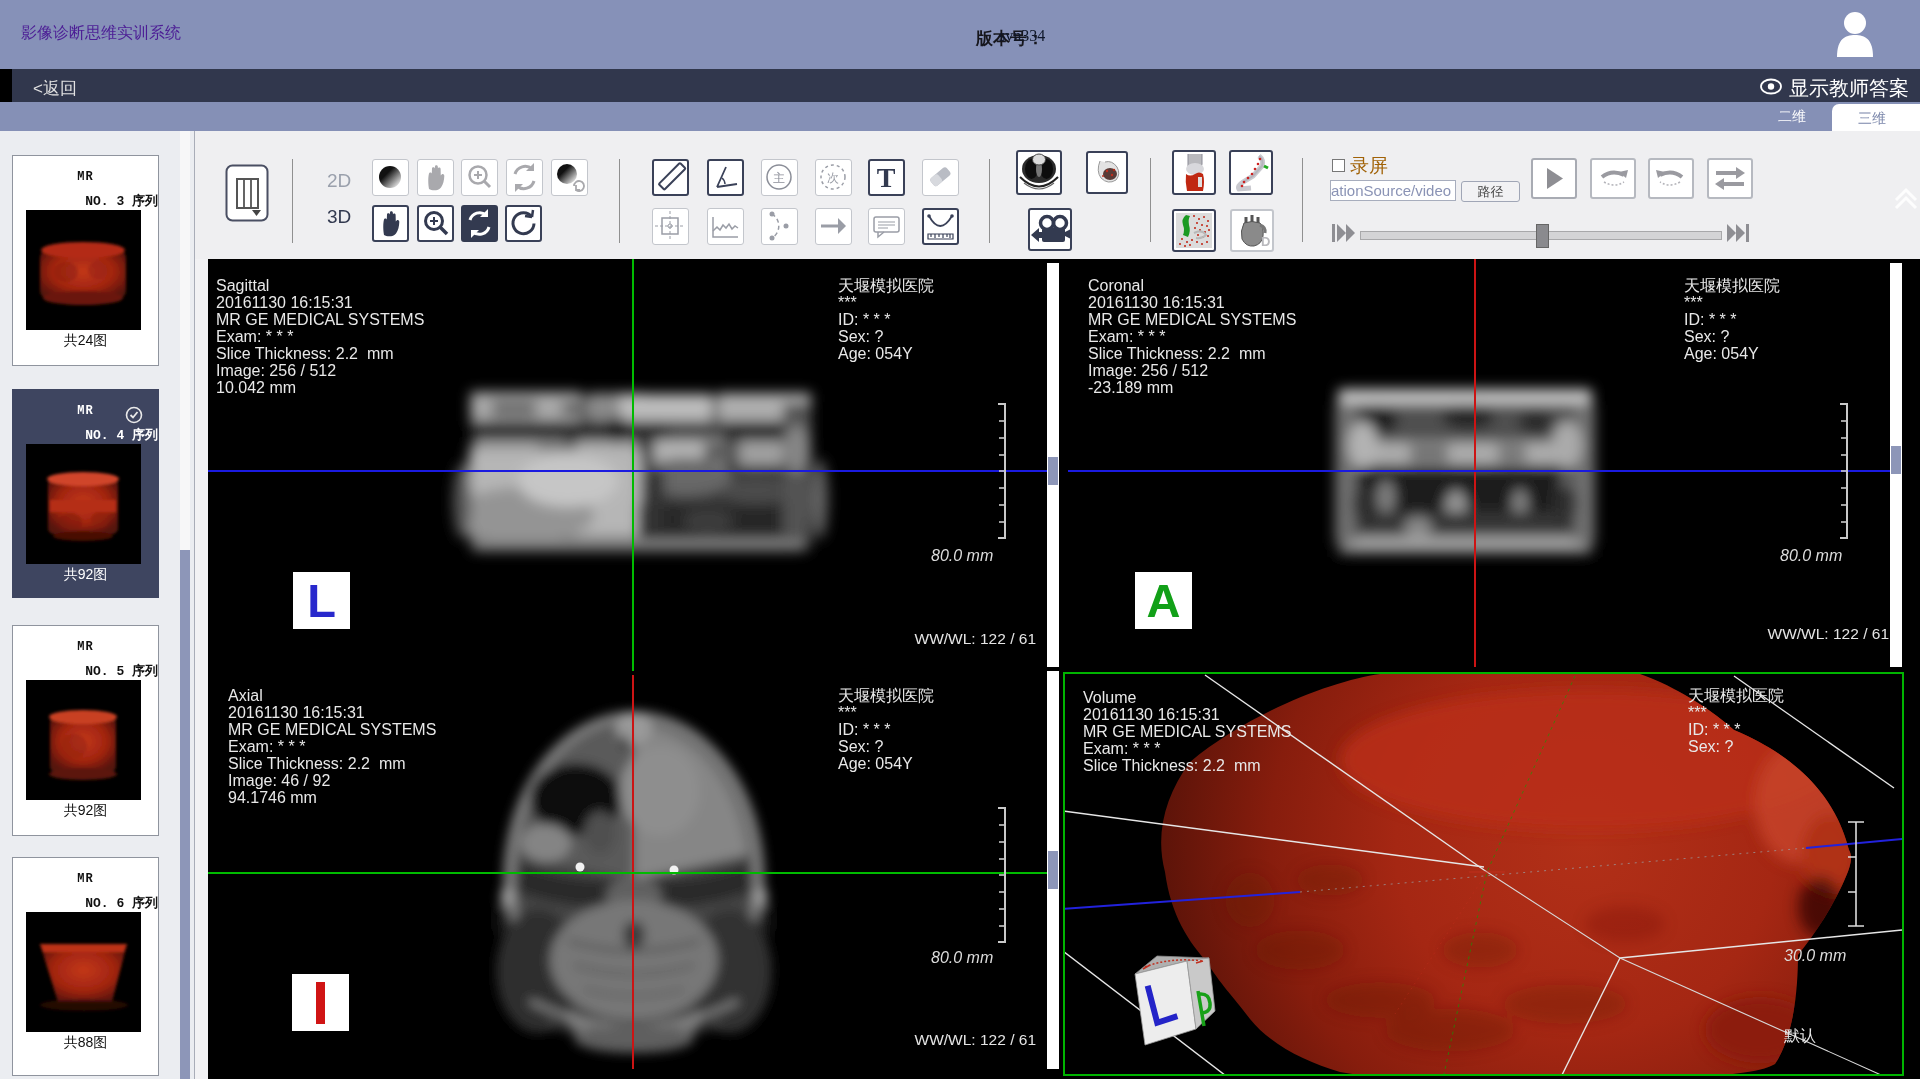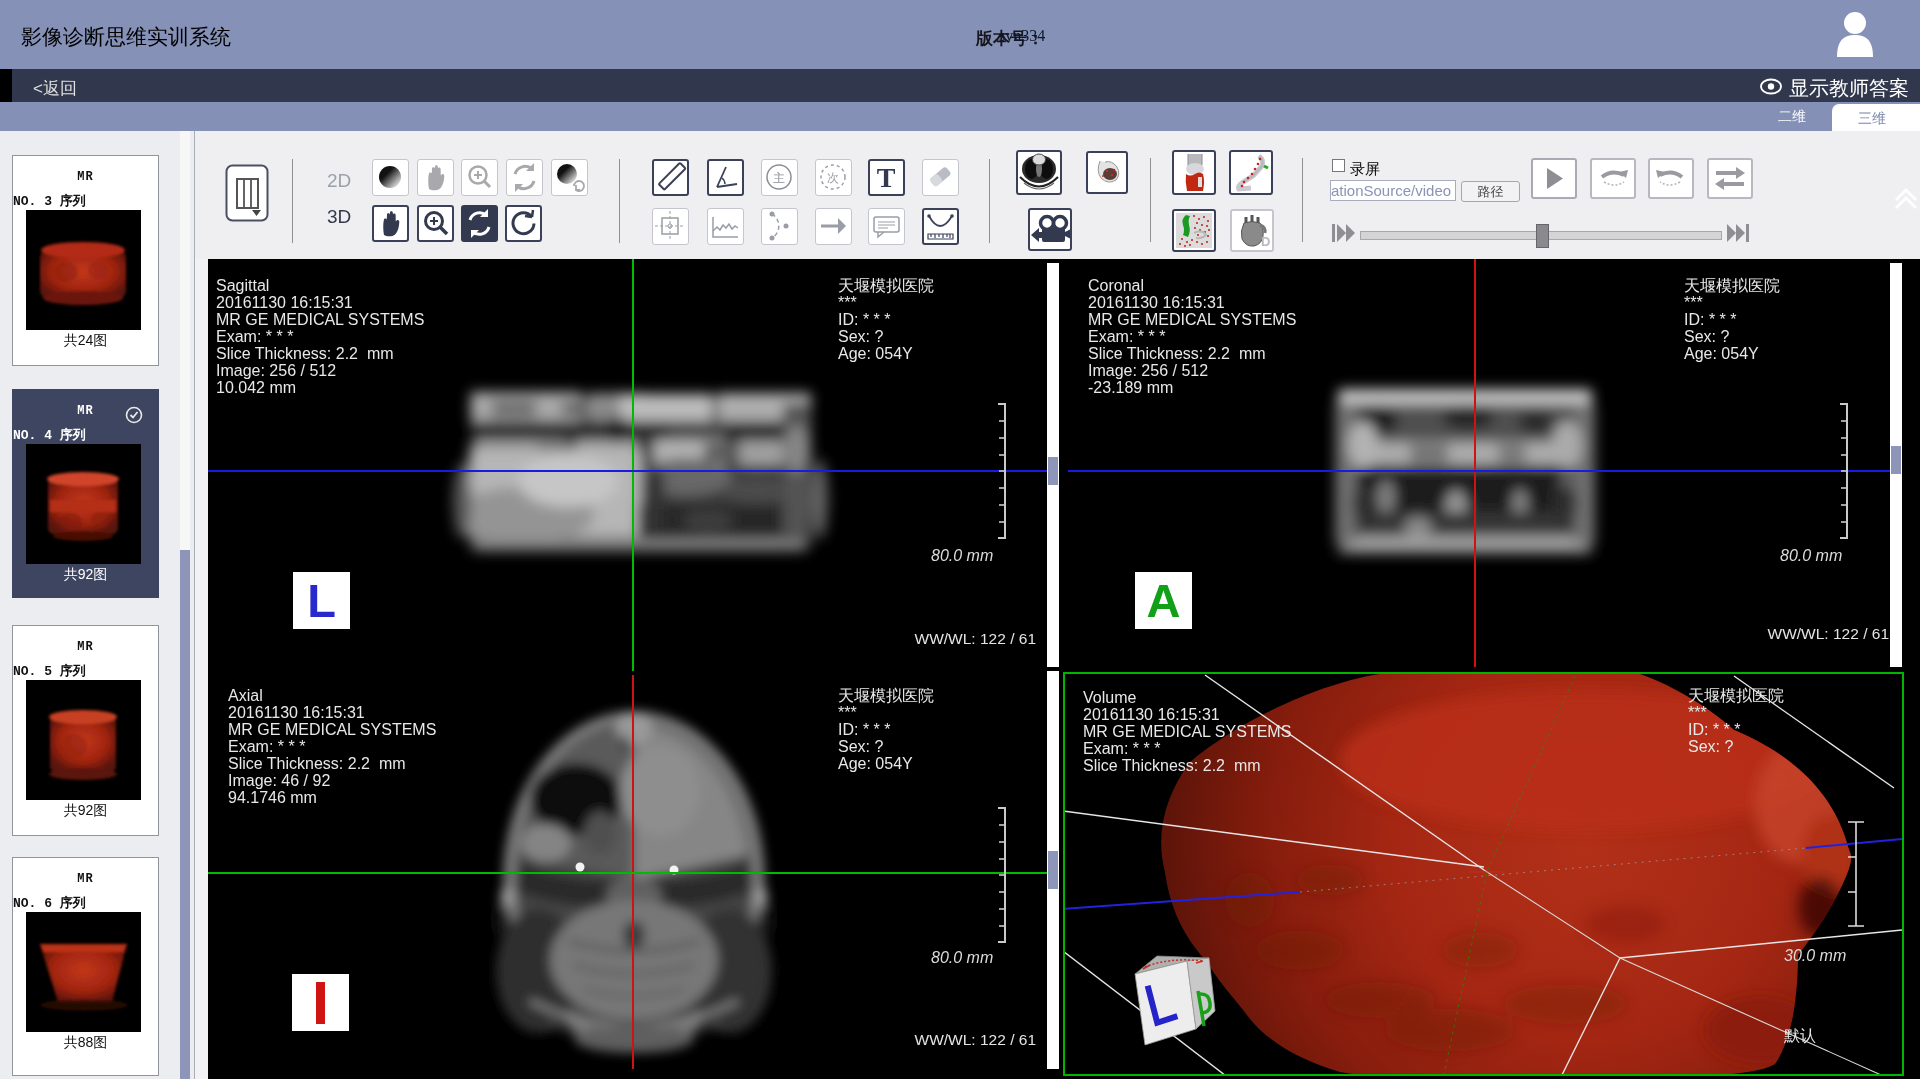--- a/index.html
+++ b/index.html
@@ -7,38 +7,38 @@
 .topbar{position:absolute;left:0;top:0;width:1920px;height:69px;background:#8691b8}
 .navbar{position:absolute;left:12px;top:69px;width:1920px;height:33px;background:#31374d}
 .tabrow{position:absolute;left:0;top:102px;width:1920px;height:42px;background:#8590b6}
 .toolbar{position:absolute;left:195px;top:131px;width:1725px;height:128px;background:#efeff1}
 .sidebar{position:absolute;left:0;top:131px;width:194px;height:948px;background:#ebedf1;border-right:1px solid #a9adb8}
 .lightcol{position:absolute;left:195px;top:259px;width:13px;height:820px;background:#f2f2f4}
 .blackbase{position:absolute;left:208px;top:259px;width:1712px;height:820px;background:#000}
 .card{position:absolute;left:12px;width:147px;background:#fff;border:1px solid #8f949e;box-sizing:border-box;color:#111}
 .card.sel{background:#3e4560;color:#fff;border-color:#3e4560}
 .cmr{position:absolute;left:0;top:14px;width:100%;text-align:center;font-family:"Liberation Mono",monospace;font-size:12px;font-weight:bold;letter-spacing:1px}
-.cno{position:absolute;left:0;top:36px;width:100%;text-align:left;font-family:"Liberation Mono",monospace;font-size:13px;font-weight:bold}
+.cno{position:absolute;left:0;top:36px;width:100%;text-align:right;font-family:"Liberation Mono",monospace;font-size:13px;font-weight:bold}
 .cth{position:absolute;left:13px;top:54px;width:115px;height:120px;background:#000}
 .clb{position:absolute;left:0;top:176px;width:100%;text-align:center;font-size:14px}
 .btn{position:absolute;background:#fff;border:1px solid #c3c6cc;border-radius:3px;box-sizing:border-box}
 .btn.dk{border:2px solid #3a4158}
 .btn.sel{background:#333a50;border:2px solid #333a50}
 .sep{position:absolute;width:1px;background:#909090}
 .vpt{position:absolute;color:#e8e8e8;font-size:16px;line-height:17px;white-space:pre}
 .vpt.r{text-align:left}
 .mark{position:absolute;width:57px;height:57px;background:#fff;text-align:center;font-weight:bold;font-size:47px;line-height:57px}
 .sbar{position:absolute;width:12px;background:#fff}
 .sth{position:absolute;width:10px;background:#8d96b8}
 .mm{position:absolute;color:#dcdcdc;font-size:16px;font-style:italic;text-align:left}
 .wl{position:absolute;color:#e4e4e4;font-size:15.5px;text-align:right}
 </style></head>
 <body>
 <div class="topbar">
-<div class="abs" style="left:21px;top:23px;font-size:21px;color:#000000">影像诊断思维实训系统</div>
+<div class="abs" style="left:21px;top:23px;font-size:16px;color:#4c1d95">影像诊断思维实训系统</div>
 <div class="abs" style="left:976px;top:27px;font-size:17px;color:#16161c;font-family:'Liberation Serif',serif;font-weight:bold">版本号：</div>
 <div class="abs" style="left:999px;top:27px;font-size:16px;color:#0f172a;font-family:Liberation Serif, serif">svn334</div>
 <svg class="abs" style="left:1836px;top:10px" width="38" height="47">
       <circle cx="19" cy="13" r="11" fill="#fff"></circle>
       <path d="M1,47 C1,29 9,25 19,25 C29,25 37,29 37,47 Z" fill="#fff"></path>
     </svg>
 </div>
 <div class="navbar">
 <div class="abs" style="left:21px;top:8px;font-size:17px;color:#e2e2e2">&lt;返回</div>
 <svg class="abs" style="left:1748px;top:9px" width="22" height="17">
@@ -321,21 +321,21 @@
         <path d="M20,22 Q28,18 32,24 Q28,28 22,27" fill="none" stroke="#b8b8b8" stroke-width="2"></path>
       </svg></div>
 <div class="btn" style="left:1035px;top:78px;width:44px;height:43px;border:2px solid #c3c6cc"><svg width="40" height="39">
         <path d="M14,6 L14,12 M20,4 L20,12 M26,6 L26,12" stroke="#555" stroke-width="3"></path>
         <path d="M12,12 Q8,20 10,28 Q14,36 22,35 Q30,33 31,25 Q32,16 28,12 Q20,9 12,12" fill="#8a8a8a" stroke="#555" stroke-width="1"></path>
         <path d="M28,14 q6,2 5,8" fill="none" stroke="#777" stroke-width="3"></path>
         <text x="29" y="35" font-size="13" fill="#b9b9bd" font-weight="bold">D</text>
       </svg></div>
 <div class="sep" style="left:1107px;top:27px;height:84px"></div>
 <div class="abs" style="left:1137px;top:28px;width:11px;height:11px;border:1px solid #777;background:#fff"></div>
-<div class="abs" style="left:1155px;top:29px;font-size:15px;color:#000000">录屏</div>
+<div class="abs" style="left:1155px;top:22px;font-size:19px;color:#a16207">录屏</div>
 <div class="abs" style="left:1135px;top:49px;width:124px;height:19px;border:1px solid #a7adbd;background:#fff;font-size:15px;color:#8a93b5;overflow:hidden;line-height:19px">ationSource/video</div>
 <div class="abs" style="left:1266px;top:50px;width:57px;height:19px;border:1px solid #a0a6b6;border-radius:3px;background:#f2f2f4;font-size:13px;color:#444;text-align:center;line-height:19px">路径</div>
 <div class="btn" style="left:1336px;top:27px;width:46px;height:41px;border:2px solid #a8abb3"><svg width="42" height="37">
         <path d="M14,8 L30,18.5 L14,29 Z" fill="#8e8e93"></path>
       </svg></div>
 <div class="btn" style="left:1395px;top:27px;width:46px;height:41px;border:2px solid #b6b9c0"><svg width="42" height="37">
         <path d="M10,17 Q20,9 32,15" fill="none" stroke="#9a9aa0" stroke-width="4"></path>
         <path d="M34,18 l2,-8 l-9,2 z" fill="#9a9aa0"></path>
         <path d="M12,22 q10,6 20,0" fill="none" stroke="#b4b4ba" stroke-width="1.5" stroke-dasharray="2,2"></path>
       </svg></div>

